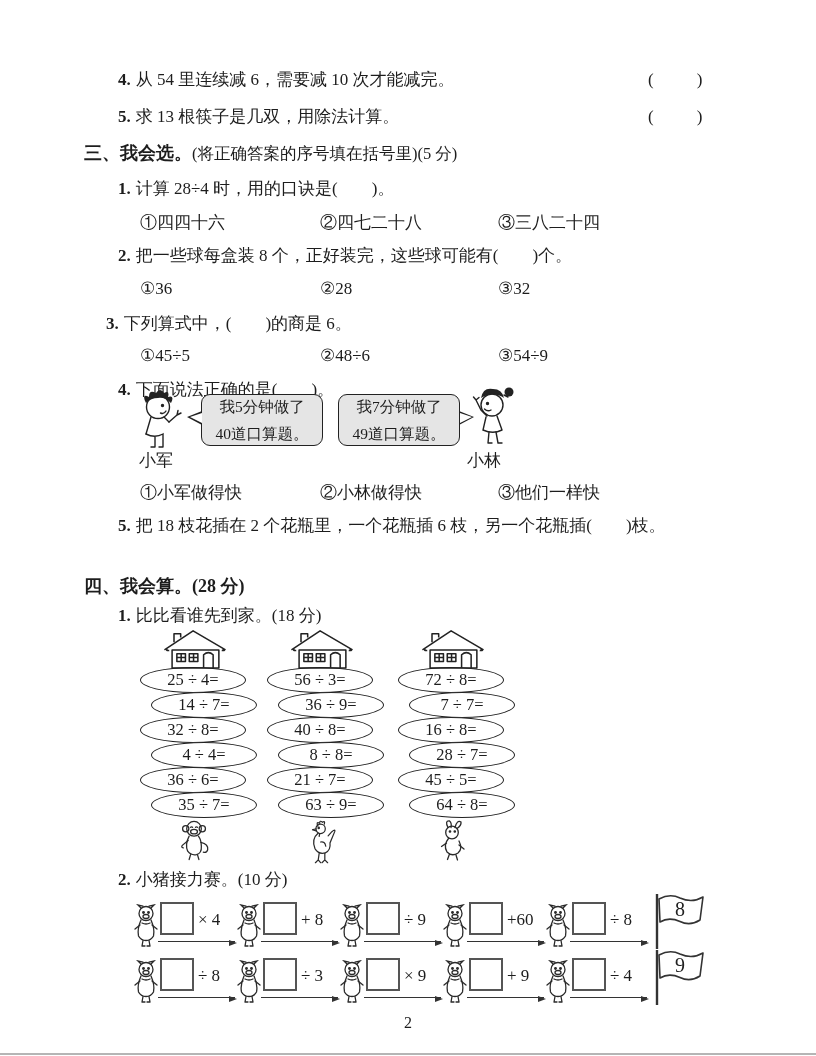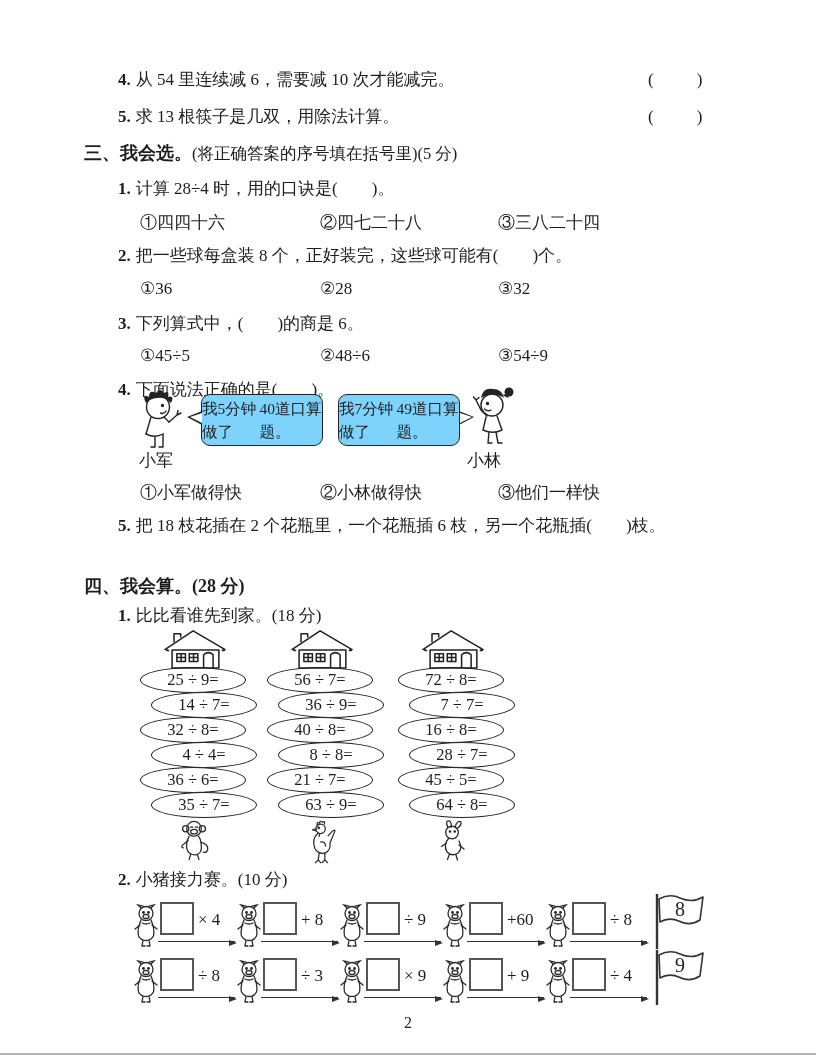--- a/index.html
+++ b/index.html
@@ -14,21 +14,21 @@
   .brk  { position:absolute; font-size:17px; letter-spacing:3px; white-space:pre; }
   .sec-head { position:absolute; white-space:nowrap; font-size:18px; font-weight:bold; }
   .sec-head .note { font-weight:normal; font-size:16.5px; }
   .opts { position:absolute; left:0; width:668px; height:24px; }
   .opts span { position:absolute; white-space:nowrap; font-size:17px; }
   .o1 { left:140px; } .o2 { left:320px; } .o3 { left:498px; }
 
   
   .bubble {
     position:absolute; width:122px; height:52px; border:1.6px solid #222;
-    border-radius:9px; background:#7dd3fc; display:flex; 
+    border-radius:9px; background:#e5e5e5; display:flex; flex-direction:column;
     justify-content:space-between; align-items:center; font-size:15.5px; line-height:1.5;
     z-index:2;
   }
   .tail { position:absolute; width:0; height:0; top:16px; }
   .tail.left  { left:-15px; border-top:6px solid transparent; border-bottom:8px solid transparent; border-right:15px solid #222; }
   .tail.left::after  { content:""; position:absolute; left:2.5px; top:-4px; border-top:4.5px solid transparent; border-bottom:6px solid transparent; border-right:12px solid #fff; }
   .tail.right { right:-15px; border-top:6px solid transparent; border-bottom:8px solid transparent; border-left:15px solid #222; }
   .tail.right::after { content:""; position:absolute; right:2.5px; top:-4px; border-top:4.5px solid transparent; border-bottom:6px solid transparent; border-left:12px solid #fff; }
   .kid-label { position:absolute; font-size:17px; white-space:nowrap; }
   .kid { position:absolute; }
@@ -156,21 +156,21 @@
 
   <div class="line" style="top:242px;left:118px">
     <b class="num">2.</b><span>把一些球每盒装 8 个，正好装完，这些球可能有(　　)个。</span>
   </div>
   <div class="opts" style="top:276px">
     <span class="o1">①36</span>
     <span class="o2">②28</span>
     <span class="o3">③32</span>
   </div>
 
-  <div class="line" style="top:310px;left:118px">
+  <div class="line" style="top:310px;left:106px">
     <b class="num">3.</b><span>下列算式中，(　　)的商是 6。</span>
   </div>
   <div class="opts" style="top:343px">
     <span class="o1">①45÷5</span>
     <span class="o2">②48÷6</span>
     <span class="o3">③54÷9</span>
   </div>
 
   <div class="line" style="top:376px;left:118px">
     <b class="num">4.</b><span>下面说法正确的是(　　)。</span>
@@ -231,36 +231,36 @@
   </div>
 
   <div class="line" style="top:602px;left:118px">
     <b class="num">1.</b><span>比比看谁先到家。(18 分)</span>
   </div>
 
   <div class="ladder" style="left:120px">
     <svg class="house" width="68" height="42" viewBox="0 0 70 44">
         <use href="#house-sym"></use>
       </svg>
-    <div class="oval odd">25 ÷ 9=</div>
+    <div class="oval odd">25 ÷ 4=</div>
     <div class="oval even">14 ÷ 7=</div>
     <div class="oval odd">32 ÷ 8=</div>
     <div class="oval even">4 ÷ 4=</div>
     <div class="oval odd">36 ÷ 6=</div>
     <div class="oval even">35 ÷ 7=</div>
     <svg class="animal" width="34" height="42" viewBox="0 0 34 43">
         <use href="#monkey-sym"></use>
       </svg>
   </div>
 
   <div class="ladder" style="left:247px">
     <svg class="house" width="68" height="42" viewBox="0 0 70 44">
         <use href="#house-sym"></use>
       </svg>
-    <div class="oval odd">56 ÷ 7=</div>
+    <div class="oval odd">56 ÷ 3=</div>
     <div class="oval even">36 ÷ 9=</div>
     <div class="oval odd">40 ÷ 8=</div>
     <div class="oval even">8 ÷ 8=</div>
     <div class="oval odd">21 ÷ 7=</div>
     <div class="oval even">63 ÷ 9=</div>
     <svg class="animal" width="32" height="46" viewBox="0 0 34 46">
         <use href="#rooster-sym"></use>
       </svg>
   </div>
 

